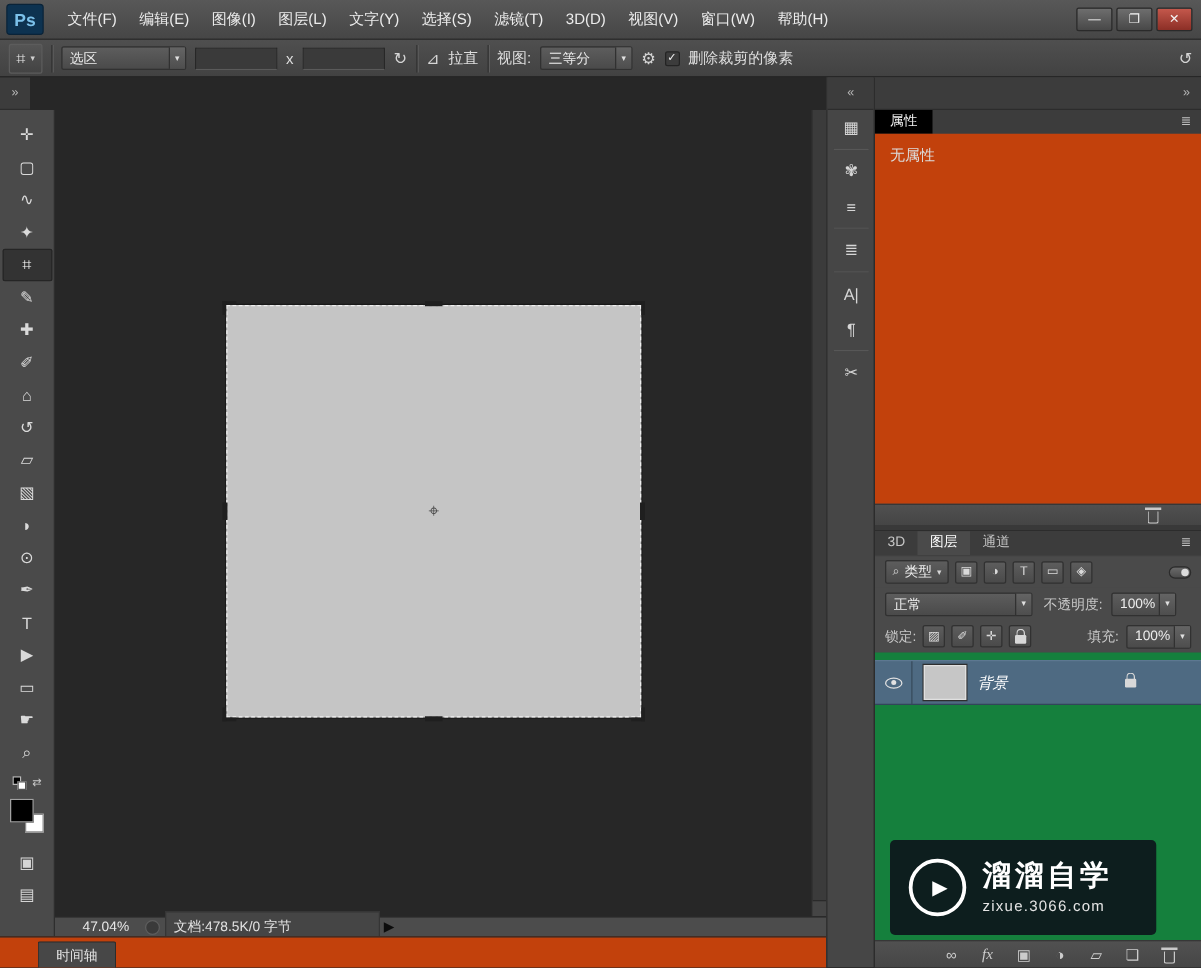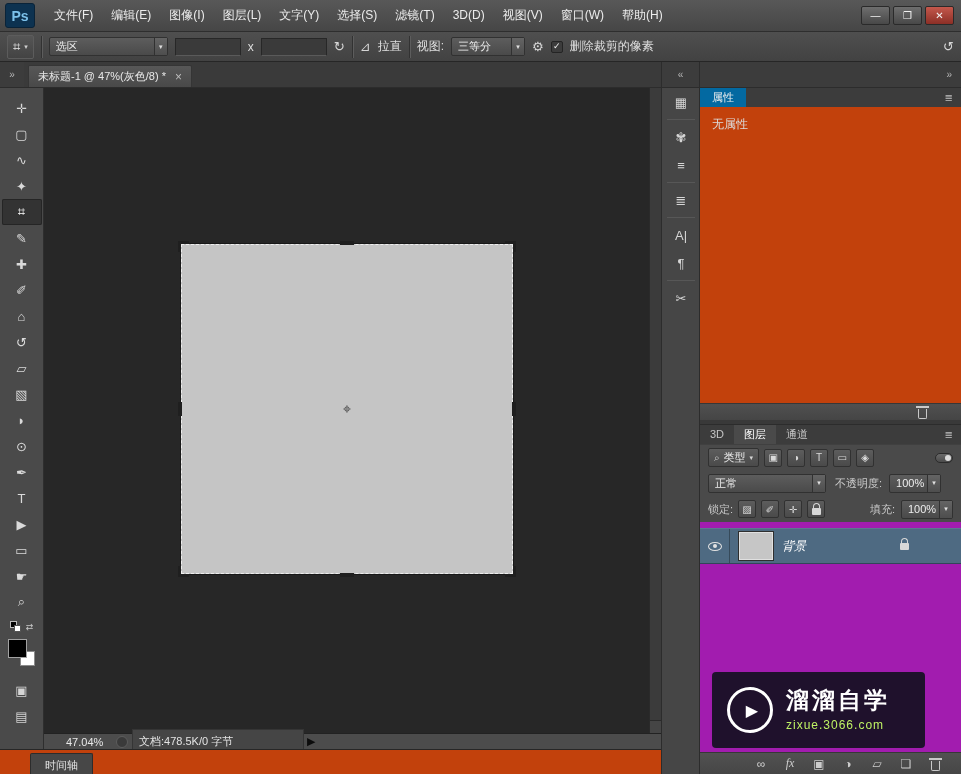--- a/index.html
+++ b/index.html
@@ -17,21 +17,21 @@
 
   
   .optionsbar{position:absolute;left:0;top:32px;width:961px;height:30px;background:linear-gradient(#4f4f4f,#424242);border-bottom:1px solid #262626;display:flex;align-items:center;gap:7px;padding:0 7px}
   .tool-preset{display:flex;align-items:center;gap:4px;height:24px;padding:0 5px;border:1px solid #5c5c5c;border-radius:2px;background:linear-gradient(#555,#434343)}
   .tool-preset .tp-icon{font-size:13px;color:#e8e8e8}
   .tool-preset .tp-caret{font-size:7px;color:#cfcfcf}
   .sep{width:1px;height:22px;background:#323232;box-shadow:1px 0 0 #5d5d5d}
   .dd{height:19px;background:linear-gradient(#5d5d5d,#4a4a4a);border:1px solid #313131;border-radius:2px;font-size:11px;color:#ededed;display:flex;align-items:center;padding-left:6px;position:relative}
   .dd .val{flex:1;white-space:nowrap;overflow:hidden}
   .dd .caret{width:13px;align-self:stretch;border-left:1px solid #313131;display:flex;align-items:center;justify-content:center;font-size:7px;color:#e0e0e0;background:linear-gradient(#646464,#4e4e4e)}
-  .dd-preset{width:119px}
+  .dd-preset{width:100px}
   .dd-view{width:74px}
   .field{width:66px;height:18px;background:#3a3a3a;border:1px solid #272727;border-bottom-color:#5a5a5a;border-radius:1px;color:#eee;font-size:11px;padding:0 4px;font-family:inherit}
   .ob-label{font-size:12px;color:#dedede;white-space:nowrap}
   .ob-icon{font-size:13px;color:#d5d5d5}
   .checkbox{width:12px;height:12px;background:#3c3c3c;border:1px solid #242424;border-radius:2px;display:flex;align-items:center;justify-content:center;font-size:9px;color:#f0f0f0;line-height:1}
   .ob-spacer{flex:1}
 
   
   .tools-header{position:absolute;left:0;top:62px;width:24px;height:26px;background:#3c3c3c;border-bottom:1px solid #2c2c2c;display:flex;align-items:center;justify-content:center;color:#b5b5b5;font-size:10px}
   .tabstrip{position:absolute;left:24px;top:62px;width:637px;height:26px;background:#3a3a3a;border-bottom:1px solid #2c2c2c;display:flex;align-items:flex-end}
@@ -81,21 +81,21 @@
   
   .rail{position:absolute;left:661px;top:62px;width:38px;height:712px;background:#464646;border-left:1px solid #2c2c2c}
   .rail-header{height:26px;background:#3c3c3c;border-bottom:1px solid #2c2c2c;display:flex;align-items:center;justify-content:center;color:#b5b5b5;font-size:10px}
   .rail-btn{width:38px;height:28px;display:flex;align-items:center;justify-content:center;font-size:13px;color:#d6d6d6}
   .rail-sep{width:28px;height:1px;background:#393939;border-bottom:1px solid #575757;margin:3px auto}
 
   
   .dock{position:absolute;left:699px;top:62px;width:262px;height:712px;background:#474747;border-left:1px solid #2c2c2c}
   .dock-header{position:absolute;left:0;top:0;width:100%;height:26px;background:#3c3c3c;border-bottom:1px solid #2c2c2c;display:flex;align-items:center;justify-content:flex-end;padding:0 9px;color:#b5b5b5;font-size:10px}
   .props-tabbar{position:absolute;left:0;top:26px;width:100%;height:19px;background:#3c3c3c;display:flex;align-items:stretch}
-  .ptab{line-height:19px;padding:0 12px;background:#0369a1;font-size:11px;color:#f0f0f0}
+  .ptab{line-height:19px;padding:0 12px;background:#000000;font-size:11px;color:#f0f0f0}
   .panel-menu{margin-left:auto;padding:0 8px;line-height:19px;color:#c2c2c2;font-size:10px}
   .props-body{position:absolute;left:0;top:45px;width:100%;height:296px;background:#c2410c}
   .props-empty{padding:9px 12px;font-size:12px;color:#dcdcdc}
   .props-footer{position:absolute;left:0;top:341px;width:100%;height:17px;background:linear-gradient(#505050,#454545);border-top:1px solid #373737;display:flex;align-items:center;justify-content:flex-end;padding-right:34px}
   .group-gap{position:absolute;left:0;top:358px;width:100%;height:5px;background:#393939;border-bottom:1px solid #2c2c2c}
   .layers-tabbar{position:absolute;left:0;top:363px;width:100%;height:19px;background:#3c3c3c;display:flex;align-items:stretch}
   .ltab{line-height:19px;padding:0 10px;font-size:11px;color:#c6c6c6}
   .ltab.active{background:#4a4a4a;color:#fff}
   .panel-row{position:absolute;left:0;width:100%;height:26px;background:#4a4a4a;display:flex;align-items:center;gap:5px;padding:0 8px}
   .row-filter{top:382px;border-top:1px solid #404040}
@@ -104,21 +104,21 @@
   .mini-btn{width:18px;height:18px;background:linear-gradient(#5d5d5d,#4a4a4a);border:1px solid #313131;border-radius:2px;display:flex;align-items:center;justify-content:center;font-size:10px;color:#dadada;flex:none}
   .type-btn{display:flex;align-items:center;gap:4px;height:19px;padding:0 5px;background:linear-gradient(#5d5d5d,#4a4a4a);border:1px solid #313131;border-radius:2px;font-size:11px;color:#ededed}
   .type-btn .search{font-size:10px;color:#cfcfcf}
   .type-btn .caret2{font-size:7px;color:#d5d5d5}
   .toggle{margin-left:auto;width:18px;height:10px;border:1px solid #2b2b2b;border-radius:5px;background:linear-gradient(#6a6a6a,#4c4c4c);position:relative;flex:none}
   .toggle:after{content:"";position:absolute;right:1px;top:1px;width:6px;height:6px;border-radius:50%;background:#ddd}
   .p-label{font-size:11px;color:#c9c9c9;white-space:nowrap}
   .dd-blend{width:118px}
   .dd-small{width:52px;margin-left:2px}
   .fill-group{margin-left:auto;display:flex;align-items:center;gap:4px}
-  .layer-list{position:absolute;left:0;top:460px;width:100%;height:230px;background:#a21caf}
+  .layer-list{position:absolute;left:0;top:460px;width:100%;height:230px;background:#15803d}
   .layer-row{margin-top:6px;height:36px;background:#4e6a82;border-top:1px solid #5d7librar case?#000;display:flex;align-items:center}
   .layer-row{border-top:1px solid #5d7891;border-bottom:1px solid #32455a}
   .eye-cell{width:30px;align-self:stretch;display:flex;align-items:center;justify-content:center;border-right:1px solid rgba(0,0,0,.3)}
   .eye{width:14px;height:9px;border:1px solid #e2e2e2;border-radius:50%;position:relative}
   .eye:after{content:"";position:absolute;left:4px;top:1.5px;width:4px;height:4px;border-radius:50%;background:#e2e2e2}
   .layer-thumb{width:34px;height:28px;background:#c6c6c6;border:1px solid #e0e0e0;box-shadow:0 0 0 1px #2e2e2e;margin:0 9px;flex:none}
   .layer-name{font-size:12px;color:#fff;font-style:italic;flex:1}
   .padlock{width:9px;height:7px;background:#d8d8d8;border-radius:1px;position:relative;margin-right:52px;flex:none}
   .padlock:before{content:"";position:absolute;left:1px;top:-5px;width:5px;height:5px;border:1.5px solid #d8d8d8;border-bottom:none;border-radius:4px 4px 0 0}
   .padlock.in-btn{margin:4px 0 0 0}
@@ -126,21 +126,21 @@
   .foot-icon{width:24px;height:18px;display:flex;align-items:center;justify-content:center;font-size:12px;color:#cccccc;flex:none}
   .fx{font-family:"Liberation Serif",serif;font-style:italic;font-weight:normal;font-size:12px}
   .trash{width:9px;height:10px;border:1px solid #c9c9c9;border-top:none;border-radius:0 0 2px 2px;position:relative;margin-top:4px}
   .trash:before{content:"";position:absolute;left:-3px;top:-3px;width:13px;height:2px;background:#c9c9c9}
 
   
   .watermark{position:absolute;left:712px;top:672px;width:213px;height:76px;background:rgba(13,16,26,.88);border-radius:4px;display:flex;align-items:center;gap:13px;padding:0 15px;z-index:50}
   .wm-logo{width:46px;height:46px;border:3px solid #fff;border-radius:50%;display:flex;align-items:center;justify-content:center;flex:none}
   .wm-play{color:#fff;font-size:16px;margin-left:4px}
   .wm-title{font-size:23px;font-weight:bold;color:#fff;letter-spacing:3px;line-height:1.1}
-  .wm-url{font-size:12px;color:#bef264;letter-spacing:1px;margin-top:5px}
+  .wm-url{font-size:12px;color:#e5e5e5;letter-spacing:1px;margin-top:5px}
 </style>
 </head>
 <body>
 
 <div class="app">
 
   <div class="titlebar">
     <div class="ps-logo">Ps</div>
     <div class="menus">
       <span class="menu-item">文件(F)</span>
@@ -186,26 +186,20 @@
       <span class="caret">▾</span>
     </div>
     <span class="ob-icon">⚙</span>
     <span class="checkbox">✓</span>
     <span class="ob-label">删除裁剪的像素</span>
     <span class="ob-spacer"></span>
     <span class="ob-icon">↺</span>
   </div>
 
   <div class="tools-header">»</div>
-  <div class="tabstrip">
-    <div class="doc-tab">
-      <span>未标题-1 @ 47%(灰色/8) *</span>
-      <span class="doc-close">×</span>
-    </div>
-  </div>
 
   <div class="toolcol">
     <div class="tool">
         <span>✛</span>
       </div>
     <div class="tool">
         <span>▢</span>
       </div>
     <div class="tool">
         <span>∿</span>

